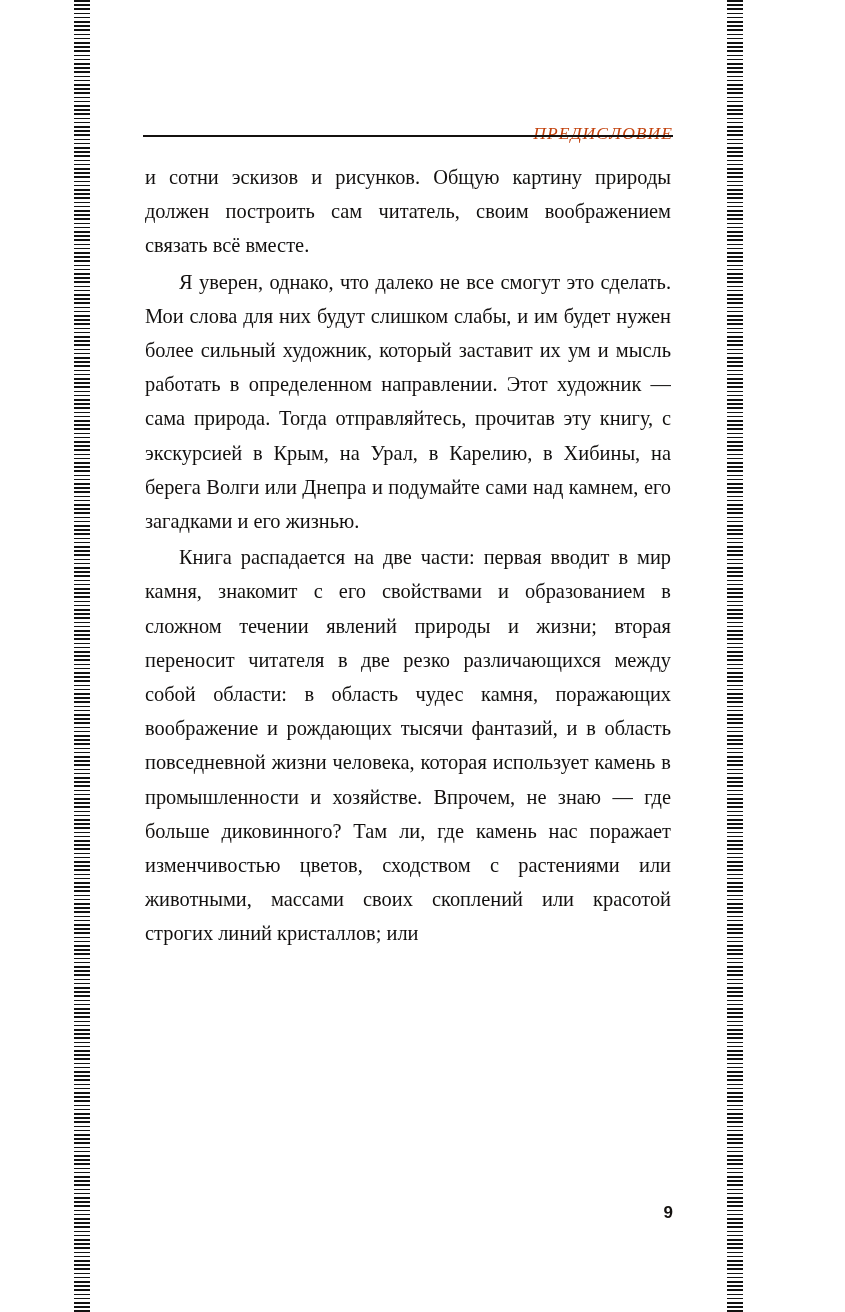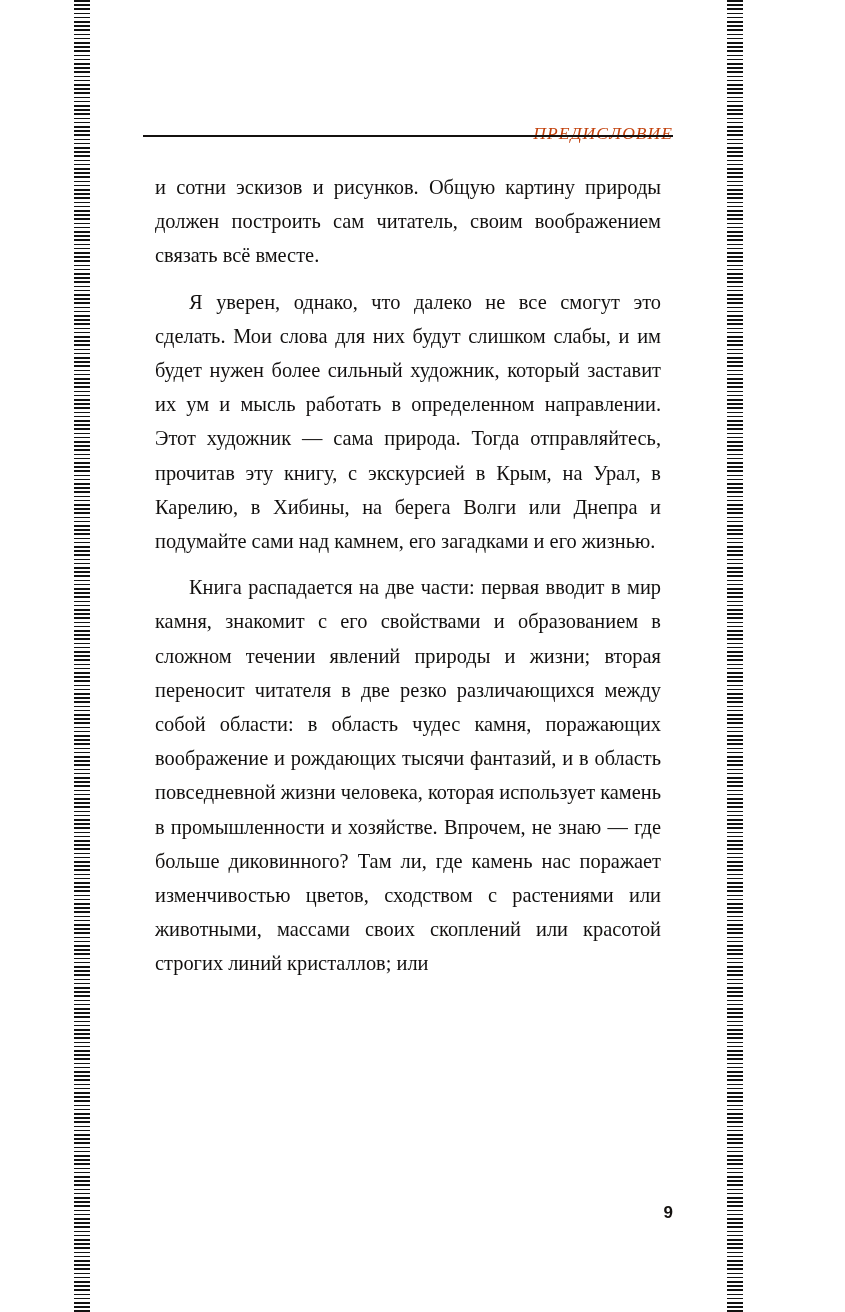--- a/index.html
+++ b/index.html
@@ -70,21 +70,21 @@
     left: 0;
     width: 530px;
     font-size: 20.4px;
     line-height: 34.2px;
     text-align: justify;
     text-justify: inter-word;
     hyphens: manual;
   }
 
   .body-text p {
-    margin: 12px;
+    margin: 2px;
     text-indent: 34px;
   }
   .body-text p.no-indent {
     text-indent: 0;
   }
 
   .folio {
     position: absolute;
     right: 0;
     top: 1203px;

